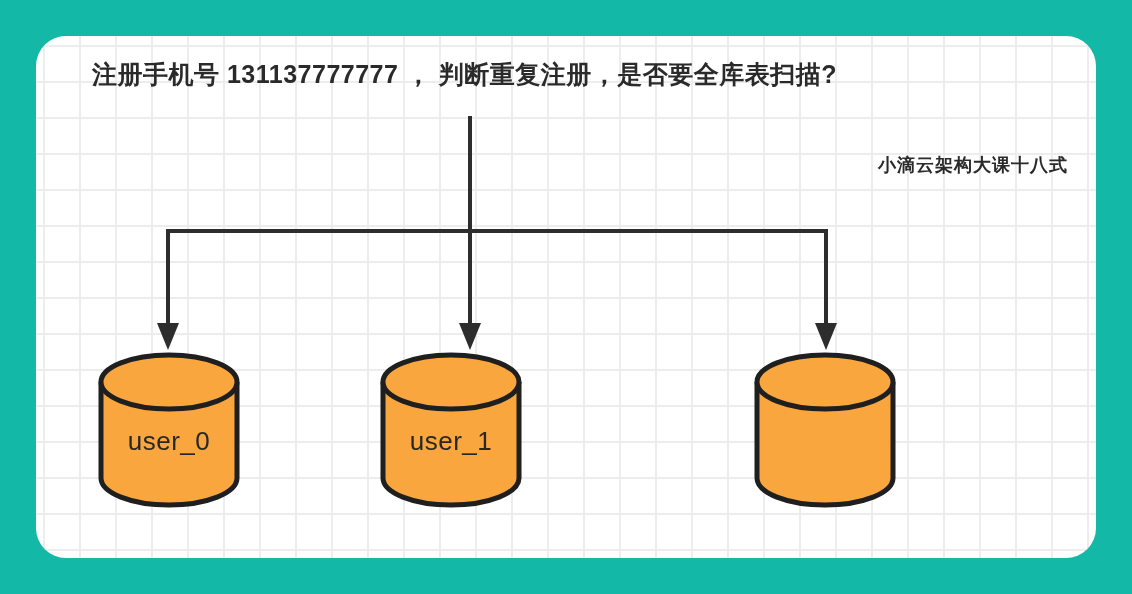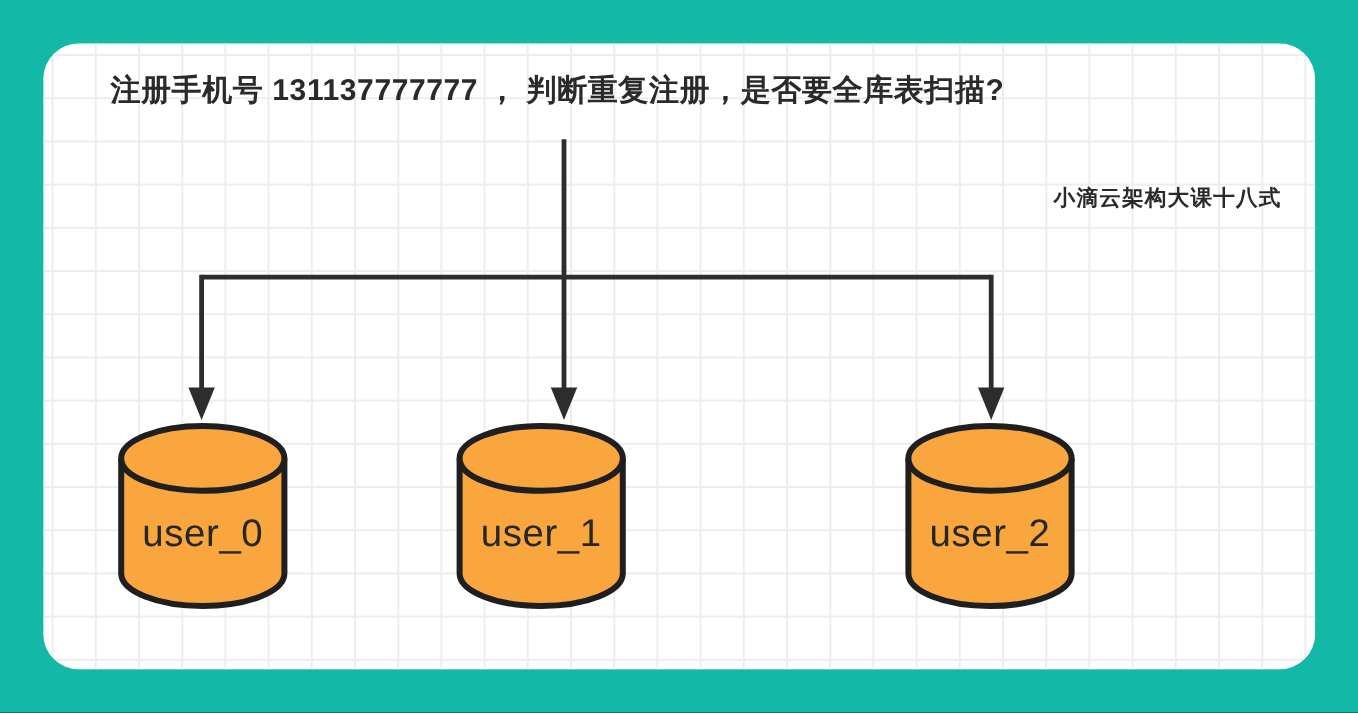--- a/index.html
+++ b/index.html
@@ -70,21 +70,21 @@
     position: absolute;
     left: 0;
     top: 0;
   }
   .cylinder-label {
     position: absolute;
     left: 0;
     top: 74px;
     width: 100%;
     text-align: center;
-    font-size: 32px;
+    font-size: 26px;
     font-weight: 400;
     color: #272727;
     letter-spacing: 0.5px;
   }
 </style>
 </head>
 <body>
 
 <div class="stage">
   <div class="card">
@@ -127,17 +127,16 @@
         <ellipse cx="71" cy="30" rx="68" ry="27" fill="#F9A63E" stroke="#1F1F1F" stroke-width="5"></ellipse>
       </svg>
       <div class="cylinder-label">user_1</div>
     </div>
 
     <div class="cylinder cylinder-2">
       <svg width="142" height="156" viewBox="0 0 142 156">
         <path d="M 3 30 L 3 126 A 68 27 0 0 0 139 126 L 139 30" fill="#F9A63E" stroke="#1F1F1F" stroke-width="5" stroke-linejoin="round"></path>
         <ellipse cx="71" cy="30" rx="68" ry="27" fill="#F9A63E" stroke="#1F1F1F" stroke-width="5"></ellipse>
       </svg>
-      <div class="cylinder-label">user_2</div>
     </div>
 
   </div>
 </div>
 
 </body></html>

